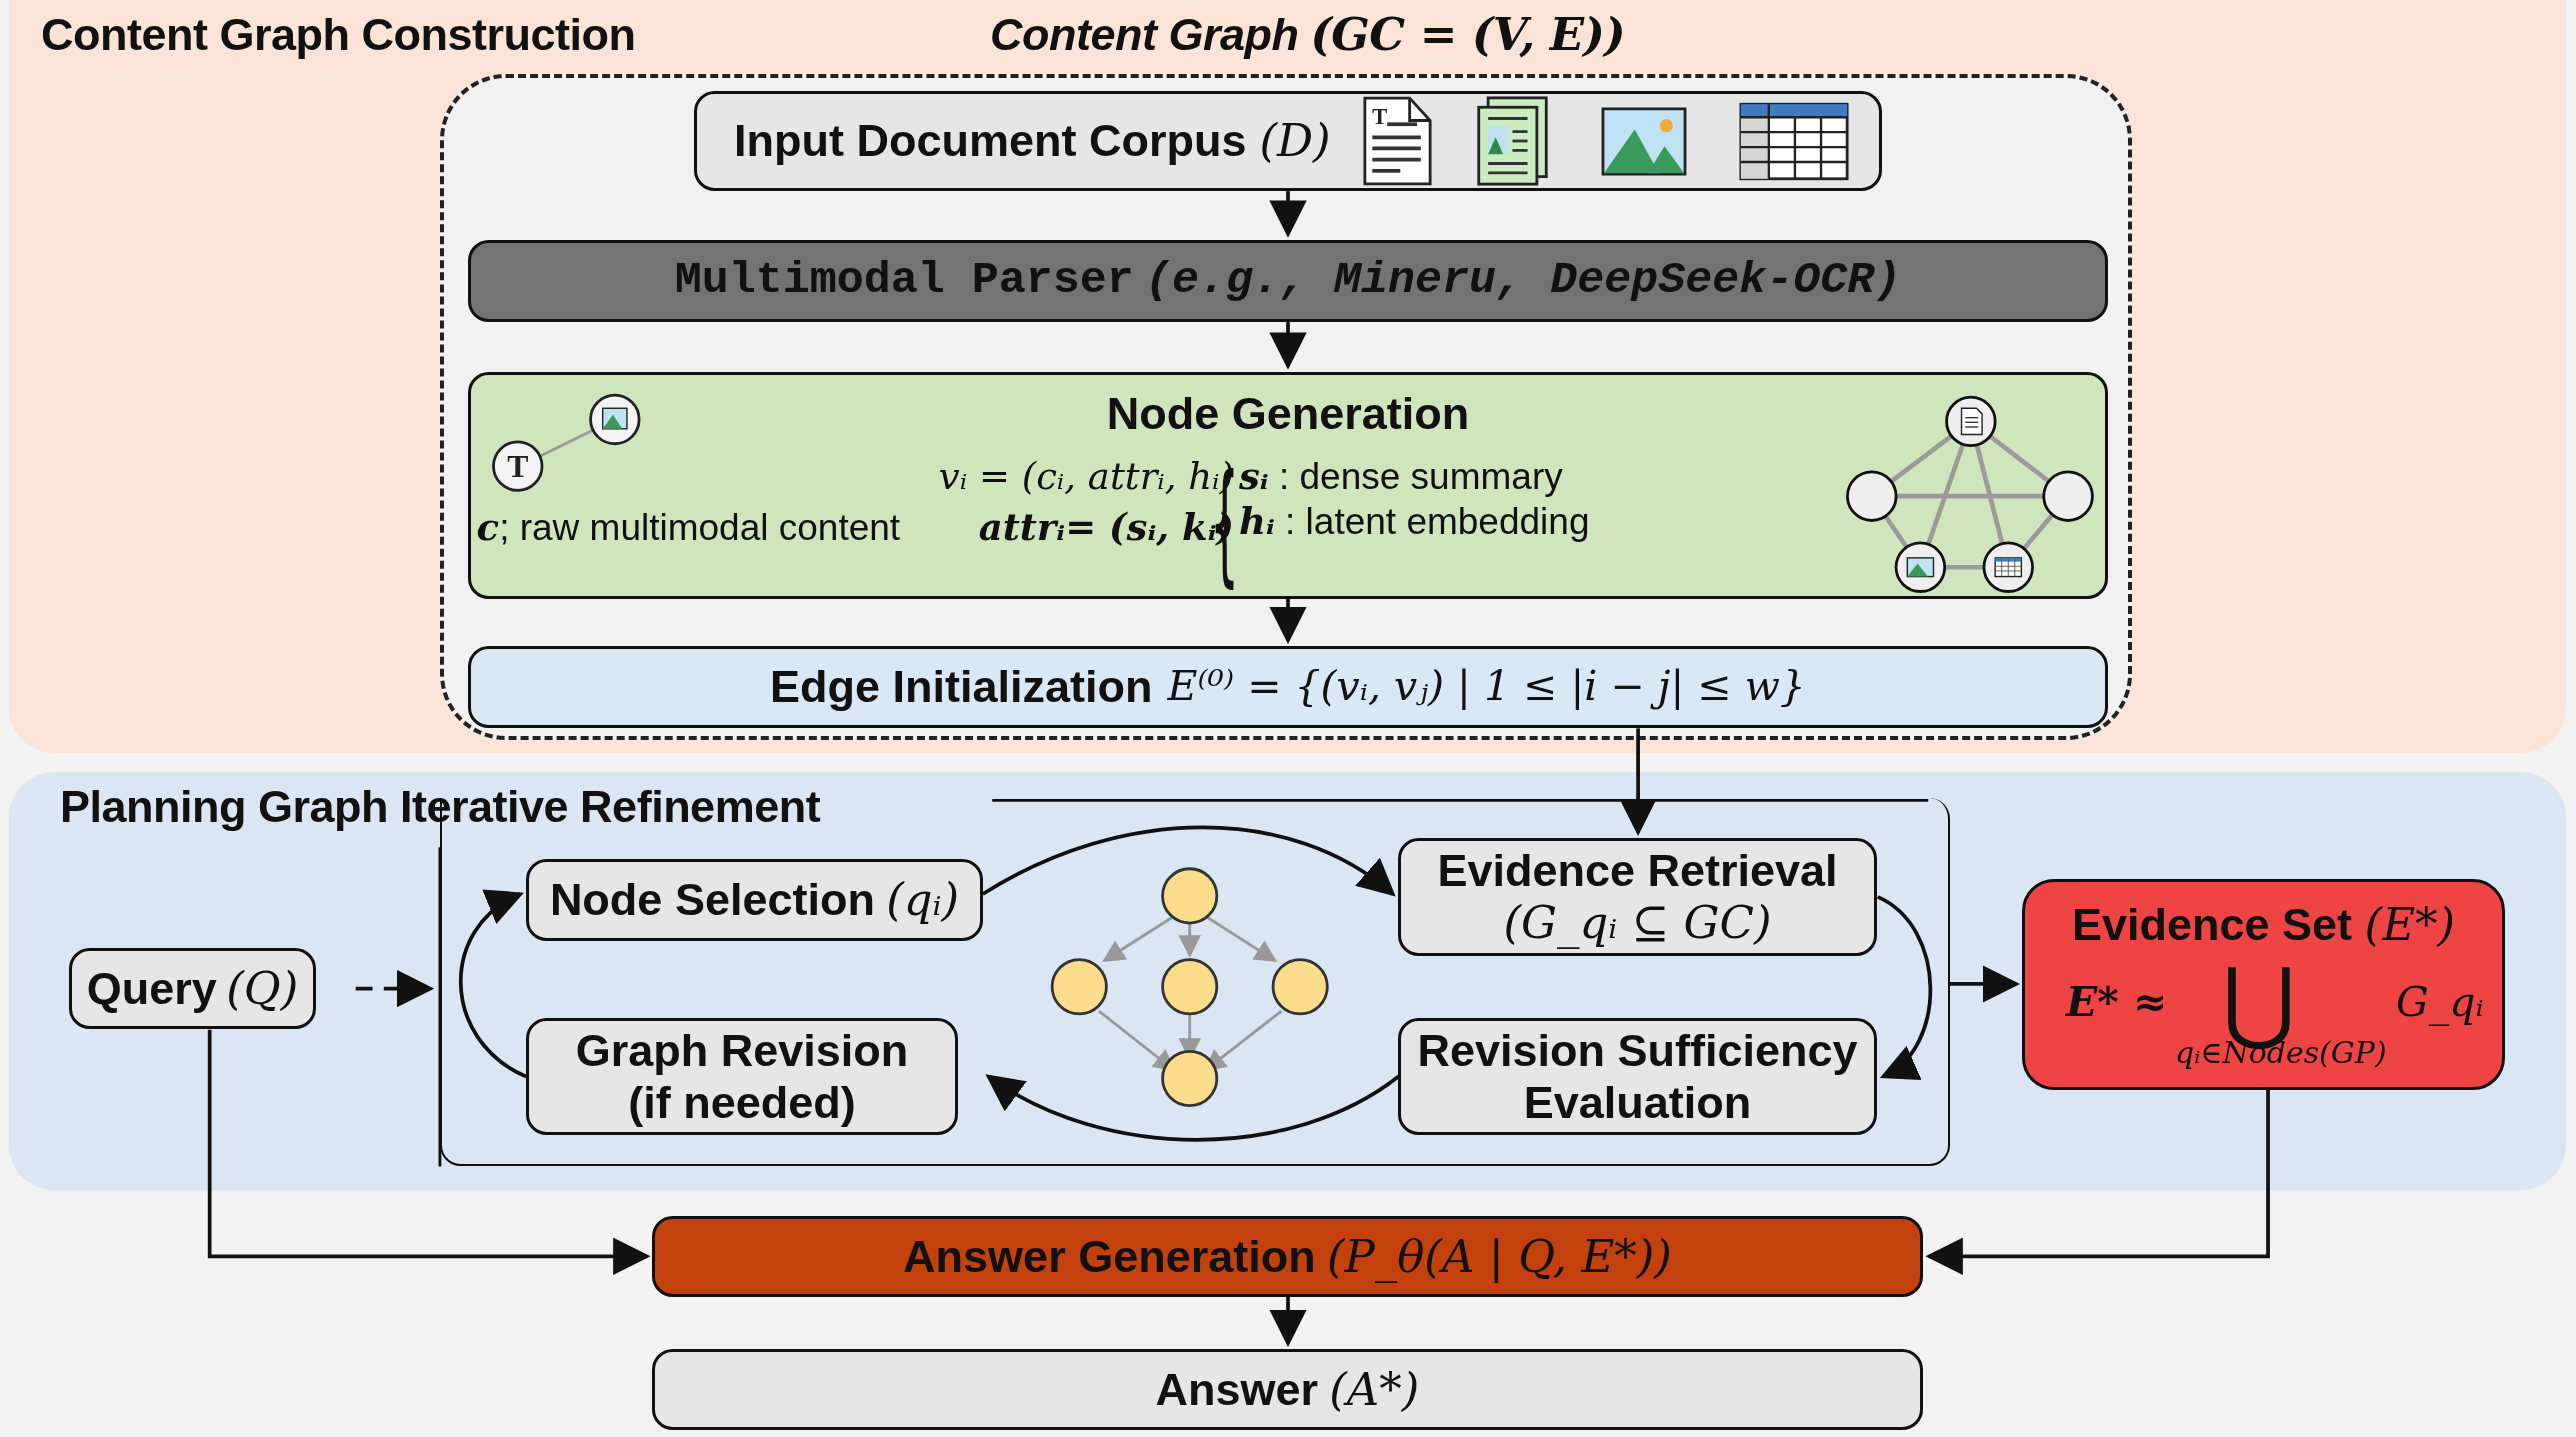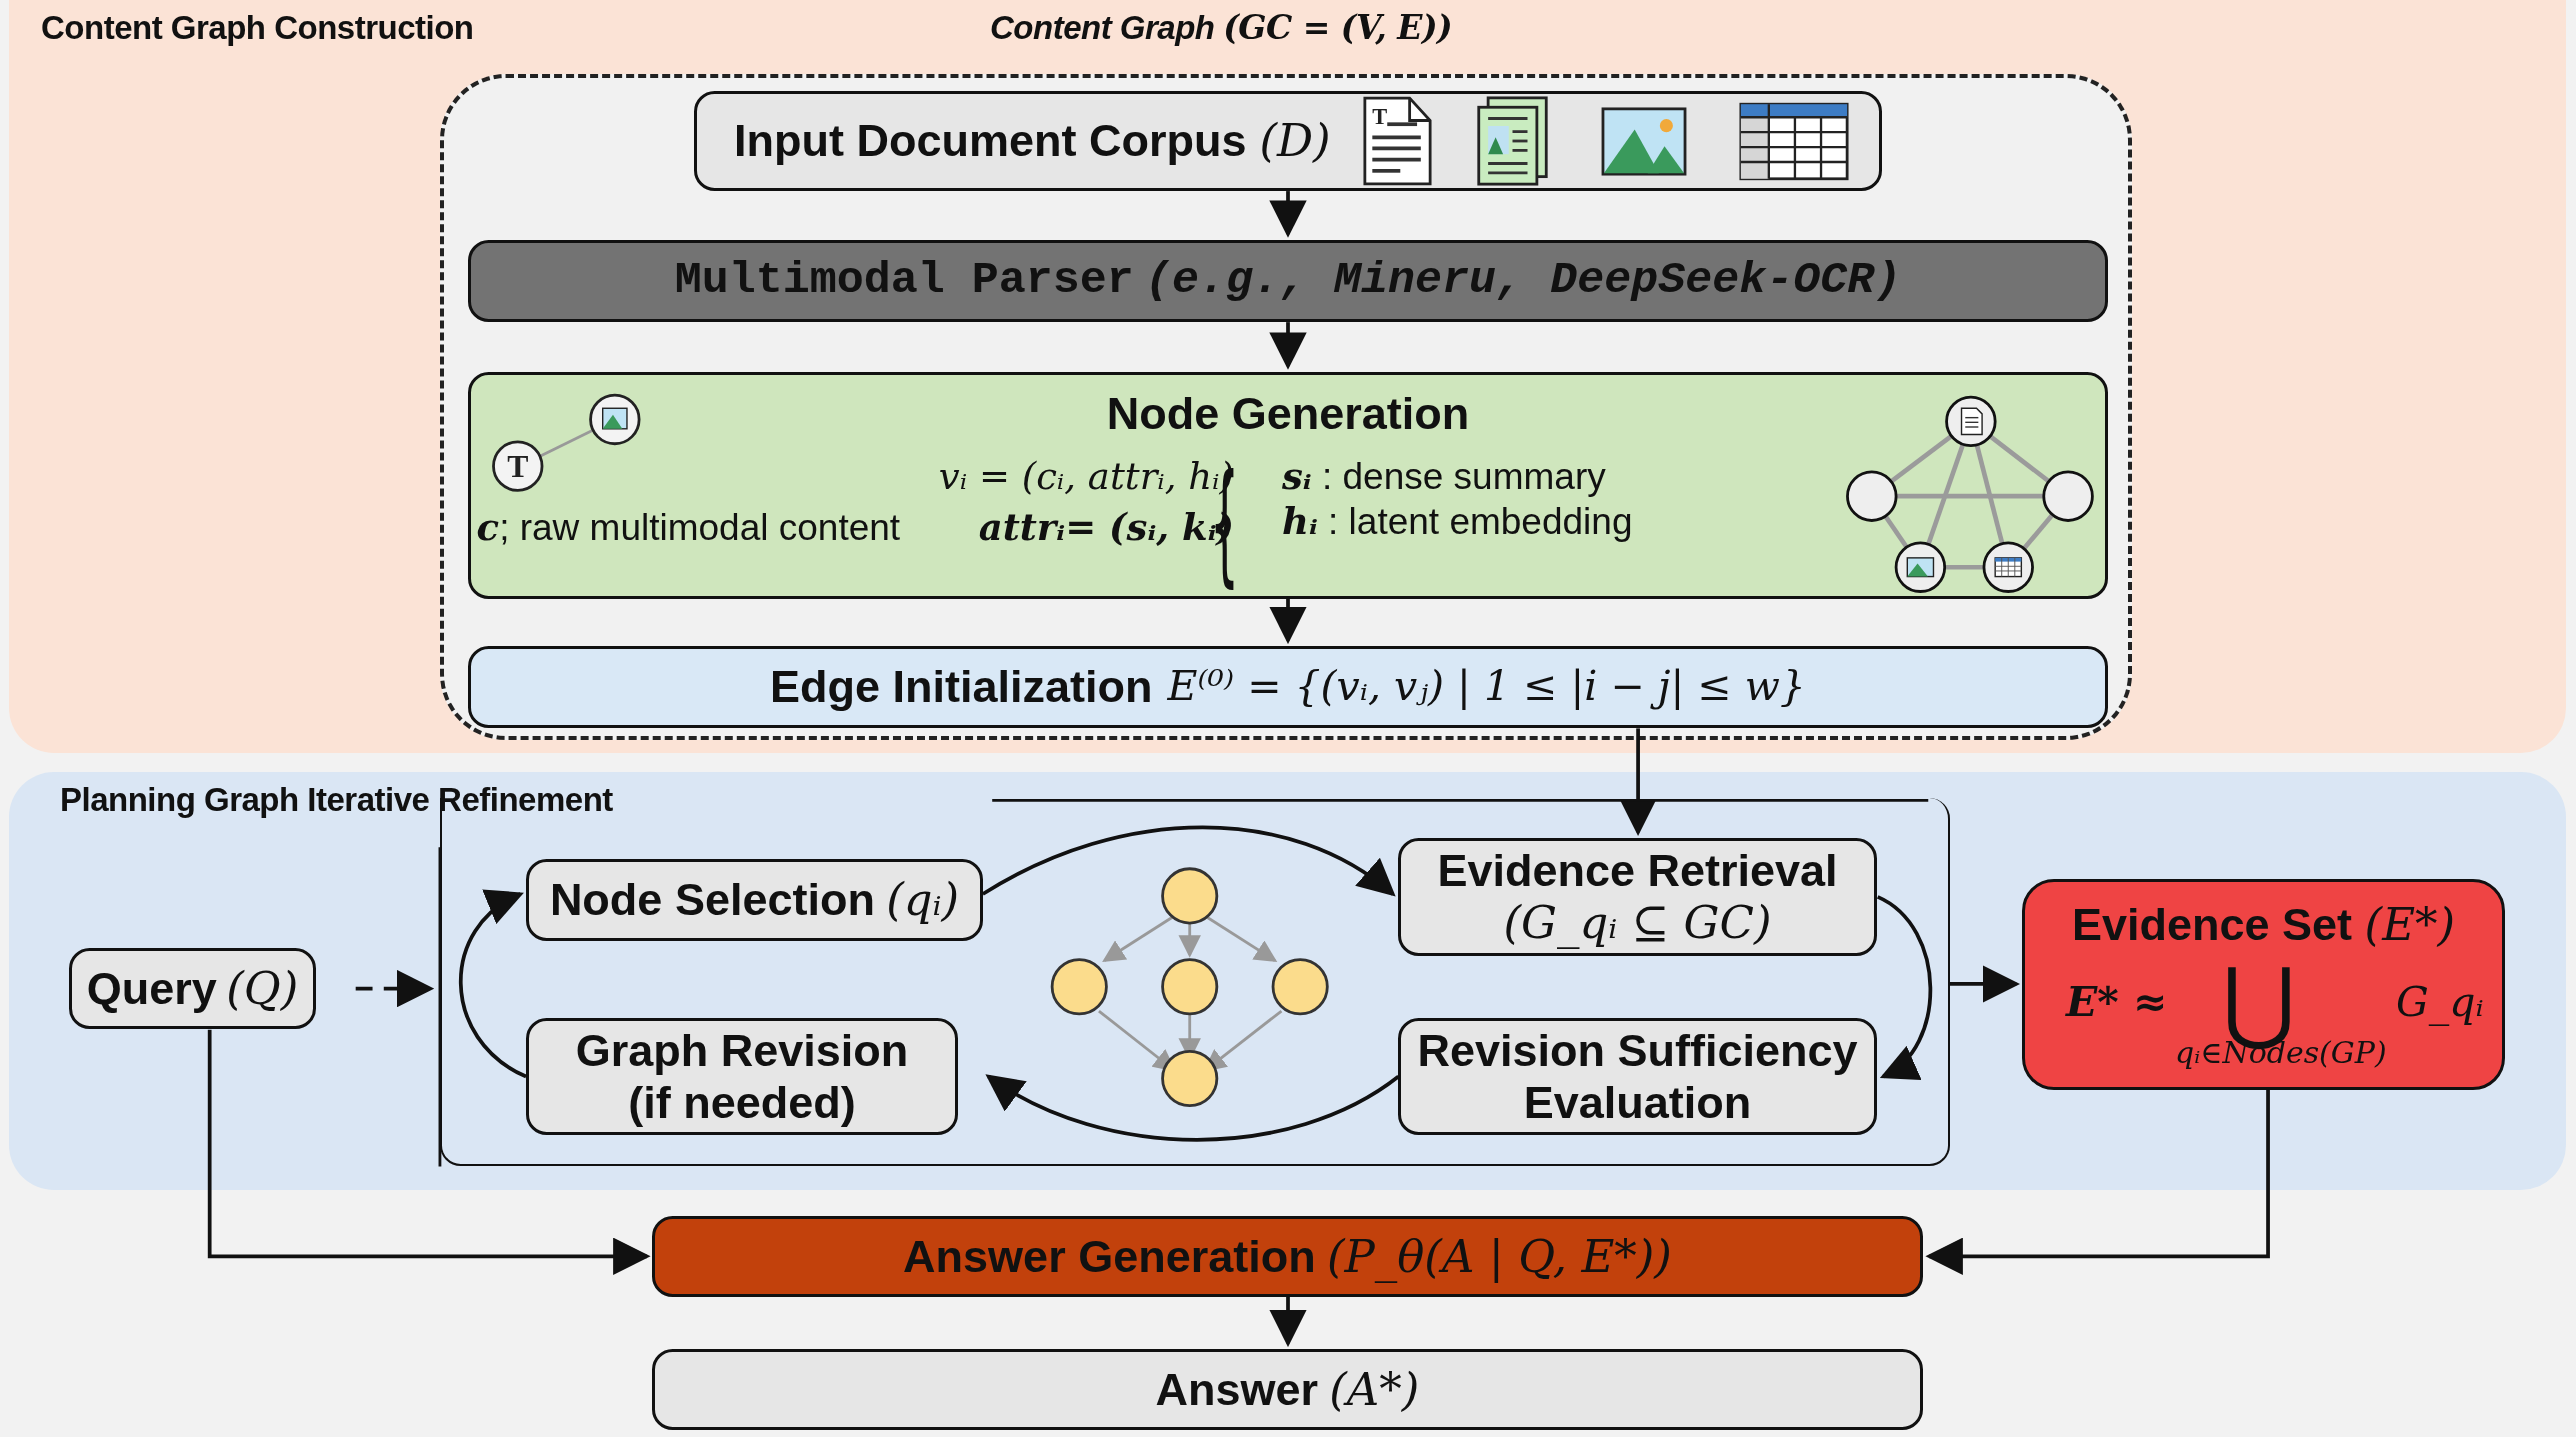--- a/index.html
+++ b/index.html
@@ -1,20 +1,20 @@
 <!DOCTYPE html>
 <html style="font-size:15px"><head>
 <meta charset="utf-8">
 <style>
   html,body{margin:0;padding:0;}
   body{width:2576px;height:1438px;background:#f2f2f2;position:relative;overflow:hidden;font-family:"Liberation Sans",sans-serif;color:#111;}
   .abs{position:absolute;}
   .panel-top{left:9.4px;top:0;width:2557px;height:753px;background:#fbe3d6;border-radius:0 0 45px 45px;}
   .panel-bot{left:9.4px;top:772px;width:2557px;height:418px;background:#dae6f4;border-radius:45px;}
-  .section-title{font-weight:bold;font-size:33px;letter-spacing:-0.5px;}
+  .section-title{font-weight:bold;font-size:45px;letter-spacing:-0.5px;}
   .dashed{left:440px;top:74px;width:1692px;height:666px;border:4.7px dashed #222;border-radius:66px;background:#f1f1f1;box-sizing:border-box;}
   .box{position:absolute;box-sizing:border-box;border:3.7px solid #111;border-radius:20.6px;display:flex;align-items:center;justify-content:center;text-align:center;font-weight:bold;font-size:45px;line-height:1.15;}
   .math{font-family:"DejaVu Serif","Liberation Serif",serif;font-style:italic;font-weight:bold;}
   .mathn{font-family:"DejaVu Serif","Liberation Serif",serif;font-style:italic;font-weight:normal;}
   .gray{background:#e6e6e6;}
   .yellow{background:#737373;font-family:Liberation Mono, monospace;}
   .green{background:#cfe6bd;}
   .lblue{background:#d9e8f6;}
   .mint{background:#ef4444;}
   .orange{background:#c2410c;}
@@ -103,21 +103,21 @@
     <circle cx="140" cy="38" r="26" fill="#f3f3f3" stroke="#222" stroke-width="3"></circle>
     <rect x="127" y="26" width="26" height="22" fill="#bfe3f4" stroke="#222" stroke-width="1.5"></rect>
     <path d="M127 48 L138 33 L148 48 Z" fill="#3a9a5c"></path>
   </svg>
   <div class="abs math node-text" style="right:871px;top:81px;font-size:37px;">vᵢ = (cᵢ, attrᵢ, hᵢ)</div>
   <div class="abs" style="left:5.6px;top:131px;font-weight:normal;font-size:37px;">
     <span class="math">c</span><span>; raw multimodal content</span>
   </div>
   <div class="abs math" style="right:871px;top:131px;font-size:37px;">attrᵢ= (sᵢ, kᵢ)</div>
   <div class="abs" style="left:739px;top:82px;font-size:131px;font-weight:normal;line-height:1;font-family:'DejaVu Sans',sans-serif;transform:scaleX(0.35);transform-origin:left top;">{</div>
-  <div class="abs" style="left:768px;top:79px;text-align:left;font-weight:normal;font-size:37px;line-height:45px;margin-left:43px;">
+  <div class="abs" style="left:768px;top:79px;text-align:left;font-weight:normal;font-size:37px;line-height:45px;">
     <div><span class="math">sᵢ</span><span> : dense summary</span></div>
     <div><span class="math">hᵢ</span><span> : latent embedding</span></div>
   </div>
   <svg class="abs" style="left:1367px;top:9.4px;" width="262" height="215" viewBox="0 0 280 230">
     <g stroke="#9b9b9b" stroke-width="5">
       <line x1="142" y1="40" x2="36" y2="120"></line>
         <line x1="142" y1="40" x2="246" y2="120"></line>
       <line x1="36" y1="120" x2="246" y2="120"></line>
         <line x1="142" y1="40" x2="88" y2="196"></line>
       <line x1="142" y1="40" x2="182" y2="196"></line>

